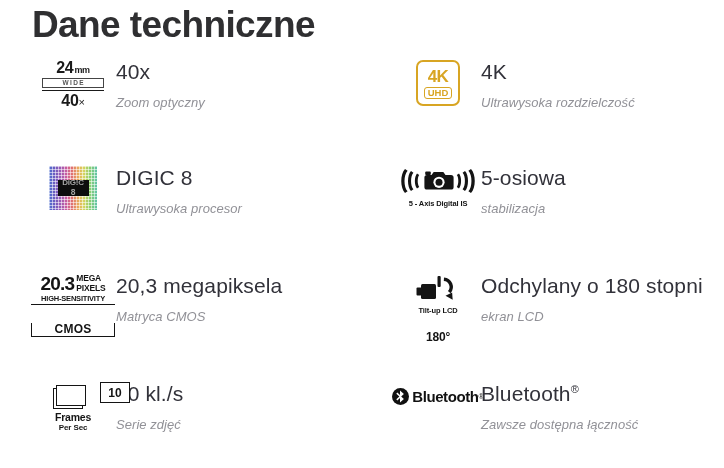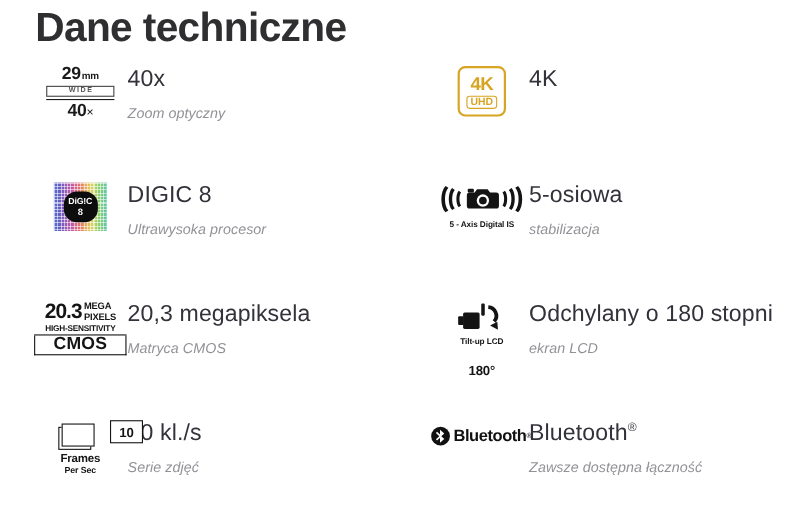--- a/index.html
+++ b/index.html
@@ -174,29 +174,28 @@
     inset: 0;
     background-image:
       repeating-linear-gradient(to right, rgba(255,255,255,0.55) 0 1px, transparent 1px 3px),
       repeating-linear-gradient(to bottom, rgba(255,255,255,0.55) 0 1px, transparent 1px 3px);
     pointer-events: none;
   }
   .ic-digic .chip {
     position: relative;
     z-index: 2;
     width: 31px;
-    height: 28px;
+    height: 16px;
     background: #0d0d0d;
-    color: #ffffff;
+    color: #a3a3a3;
     display: flex;
     flex-direction: column;
     align-items: center;
     justify-content: center;
     line-height: 1;
-    border-radius: 12px;
   }
   .ic-digic .chip .w1 { font-size: 8px; font-weight: bold; letter-spacing: -0.2px; }
   .ic-digic .chip .w2 { font-size: 8.5px; font-weight: bold; margin-top: 1px; }
 
   
   .ic-is {
     width: 86px;
     text-align: center;
     color: #141414;
   }
@@ -239,24 +238,25 @@
     font-weight: bold;
     letter-spacing: -0.2px;
     border-bottom: 1.5px solid #141414;
     padding-bottom: 1px;
     margin-top: 2px;
     text-align: center;
   }
   .ic-mp .cmosbox {
     border: 1.5px solid #141414;
     border-top: none;
-    font-size: 16px;
+    font-size: 12px;
     font-weight: bold;
     letter-spacing: 0.2px;
     padding: 0 0 1px 0;
+    margin-top: 18px;
   }
 
   
   .ic-tilt {
     width: 74px;
     text-align: center;
     color: #141414;
     line-height: 1;
   }
   .ic-tilt svg { display: block; margin: 0 auto; }
@@ -336,21 +336,21 @@
 <div class="page-title">Dane techniczne</div>
 
 <div class="spec-grid">
 
   <div class="spec-row row-0">
 
     <div class="spec-col left">
       <div class="icon-cell">
         <div class="ic-wide">
           <div class="top">
-            <span>29</span>
+            <span>24</span>
               <span class="mm">mm</span>
           </div>
           <div class="widebox">WIDE</div>
           <div class="rule"></div>
           <div class="bot">
             <span>40</span><span class="x">×</span>
           </div>
         </div>
       </div>
       <div class="text-cell">
@@ -361,20 +361,21 @@
 
     <div class="spec-col right">
       <div class="icon-cell">
         <div class="ic-4k">
           <div class="k4">4K</div>
           <div class="uhd">UHD</div>
         </div>
       </div>
       <div class="text-cell">
         <div class="spec-title">4K</div>
+        <div class="spec-sub">Ultrawysoka rozdzielczość</div>
       </div>
     </div>
   </div>
 
   <div class="spec-row row-1">
 
     <div class="spec-col left">
       <div class="icon-cell">
         <div class="ic-digic">
           <div class="chip">

